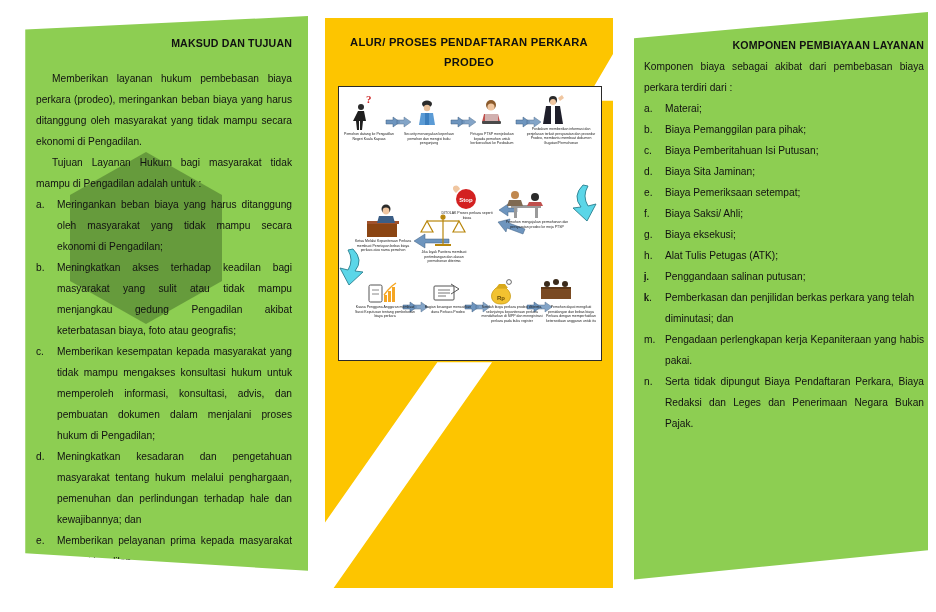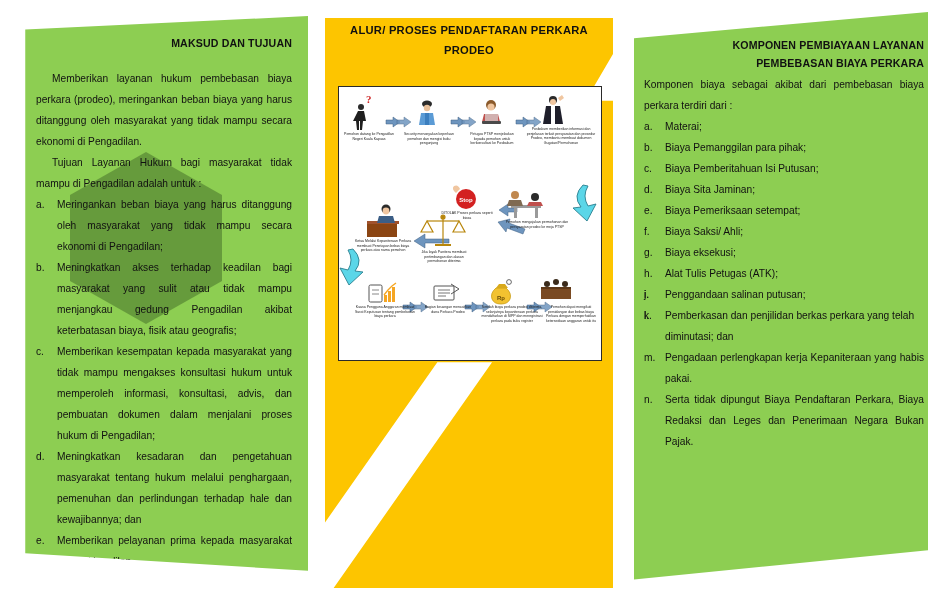--- a/index.html
+++ b/index.html
@@ -33,21 +33,21 @@
   .panel-mid {
     position: absolute; left: 325px; top: 18px;
     width: 288px; height: 570px;
     background: #FDC500;
     clip-path: polygon(
       0% 0%, 100% 0%, 100% 6.3%, 90.5% 14.5%, 100% 14.5%,
       100% 100%, 3% 100%, 58% 60.4%, 39% 60.4%, 0% 88.5%
     );
   }
   .mid-title {
-    position: absolute; left: 325px; top: 20px; width: 288px;
+    position: absolute; left: 325px; top: 32px; width: 288px;
     text-align: center; z-index: 5;
     font-size: 11.2px; font-weight: bold; color: #111;
     letter-spacing: .25px; line-height: 20px;
   }
   
   .diagram {
     position: absolute; left: 338px; top: 86px;
     width: 264px; height: 275px;
     background: #ffffff; border: 1.3px solid #2a2a2a;
     z-index: 6; overflow: hidden;
@@ -95,21 +95,21 @@
 <div id="page">
 
   <div class="panel-left">
     <div class="left-hex"></div>
     <div class="inner">
       <div class="hd">MAKSUD DAN TUJUAN</div>
       <div class="para" style="text-indent:16px;margin-top:16px">Memberikan layanan hukum pembebasan biaya perkara (prodeo), meringankan beban biaya yang harus ditanggung oleh masyarakat yang tidak mampu secara ekonomi di Pengadilan.</div>
       <div class="para" style="text-indent:16px">Tujuan Layanan Hukum bagi masyarakat tidak mampu di Pengadilan adalah untuk :</div>
       <ul class="lst" id="left-list">
           <li><span class="mk">a.</span><span>Meringankan beban biaya yang harus ditanggung oleh masyarakat yang tidak mampu secara ekonomi di Pengadilan;</span></li>
-          <li><span class="mk">b.</span><span>Meningkatkan akses terhadap keadilan bagi masyarakat yang sulit atau tidak mampu menjangkau gedung Pengadilan akibat keterbatasan biaya, fisik atau geografis;</span></li>
+          <li><span class="mk">b.</span><span>Meningkatkan akses terhadap keadilan bagi masyarakat yang sulit atau tidak mampu menjangkau gedung Pengadilan akibat keterbatasan biaya, foto atau geografis;</span></li>
           <li><span class="mk">c.</span><span>Memberikan kesempatan kepada masyarakat yang tidak mampu mengakses konsultasi hukum untuk memperoleh informasi, konsultasi, advis, dan pembuatan dokumen dalam menjalani proses hukum di Pengadilan;</span></li>
           <li><span class="mk">d.</span><span>Meningkatkan kesadaran dan pengetahuan masyarakat tentang hukum melalui penghargaan, pemenuhan dan perlindungan terhadap hale dan kewajibannya; dan</span></li>
           <li><span class="mk">e.</span><span>Memberikan pelayanan prima kepada masyarakat pencari keadilan</span></li>
         </ul>
     </div>
   </div>
 
   <div class="panel-mid"></div>
   <div class="mid-title">
     <div>ALUR/ PROSES PENDAFTARAN PERKARA</div>
@@ -290,21 +290,20 @@
           <div class="cap">Setelah biaya perkara prodeo diterima, selanjutnya kepaniteraan perkara mendaftarkan di SIPP dan meregistrasi perkara pada buku register</div>
         </div>
         <div class="node" style="left: 204px; top: 218px; width: 56px;">
           <div class="cap">Pemohon dapat mengikuti persidangan dan bebas biaya Perkara dengan memperhatikan ketersediaan anggaran untuk itu</div>
         </div>
       </div>
   </div>
 
   <div class="panel-right">
     <div class="hd">KOMPONEN PEMBIAYAAN LAYANAN</div>
-    <div class="hd">PEMBEBASAN BIAYA PERKARA</div>
     <div class="para" style="margin-top:2px">Komponen biaya sebagai akibat dari pembebasan biaya perkara terdiri dari :</div>
     <ul class="lst lst-right" id="right-list">
         <li class="nj"><span class="mk">a.</span><span>Materai;</span></li>
         <li class="nj"><span class="mk">b.</span><span>Biaya Pemanggilan para pihak;</span></li>
         <li class="nj"><span class="mk">c.</span><span>Biaya Pemberitahuan Isi Putusan;</span></li>
         <li class="nj"><span class="mk">d.</span><span>Biaya Sita Jaminan;</span></li>
         <li class="nj"><span class="mk">e.</span><span>Biaya Pemeriksaan setempat;</span></li>
         <li class="nj"><span class="mk">f.</span><span>Biaya Saksi/ Ahli;</span></li>
         <li class="nj"><span class="mk">g.</span><span>Biaya eksekusi;</span></li>
         <li class="nj"><span class="mk">h.</span><span>Alat Tulis Petugas (ATK);</span></li>

